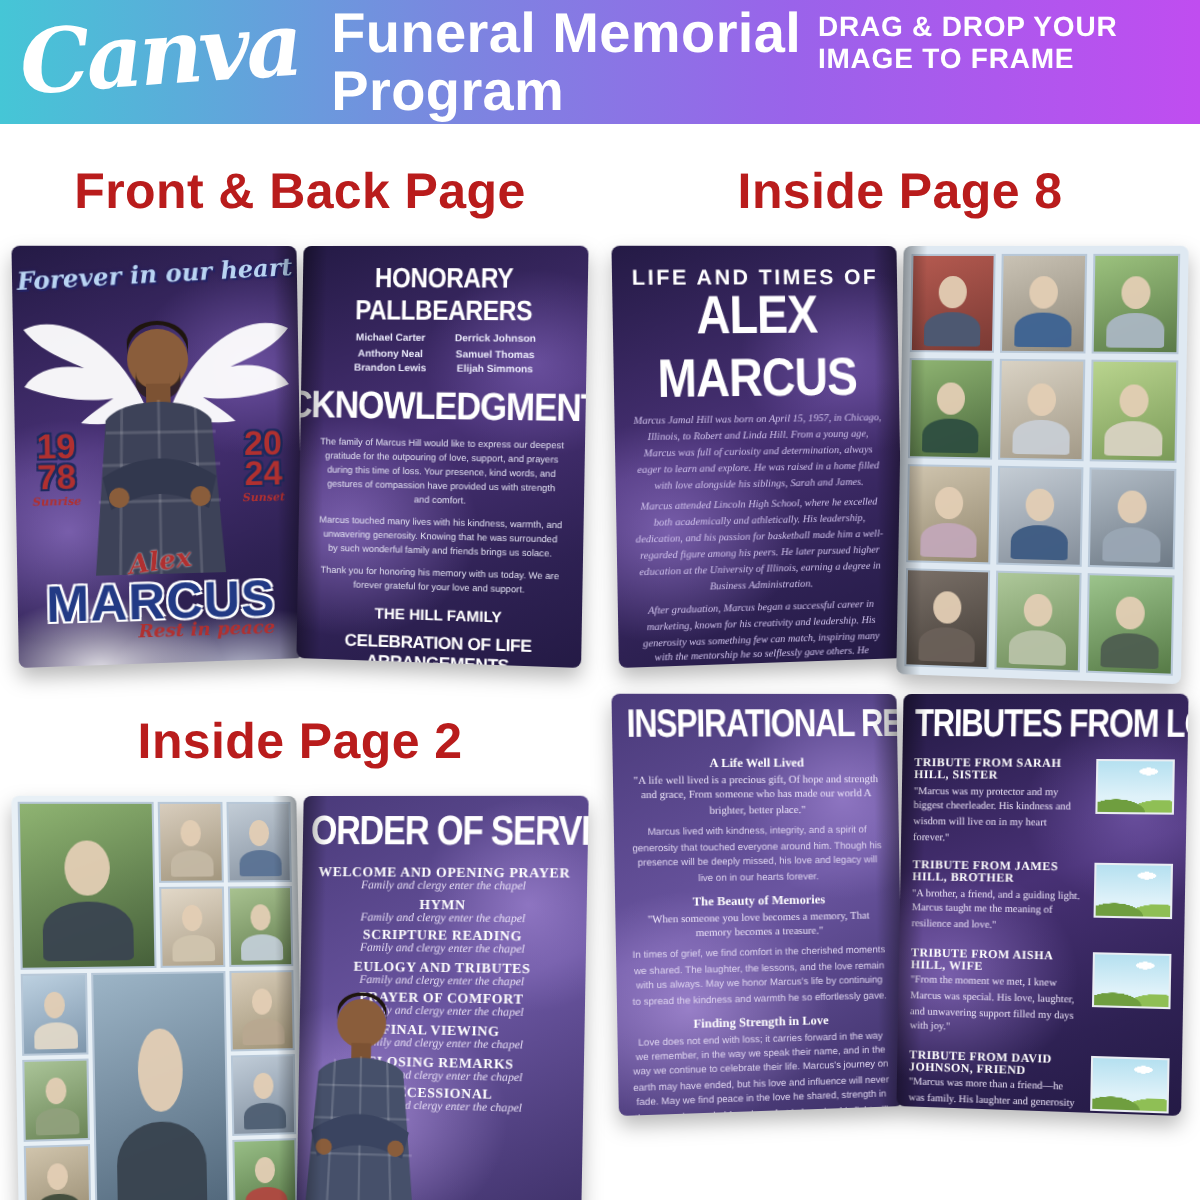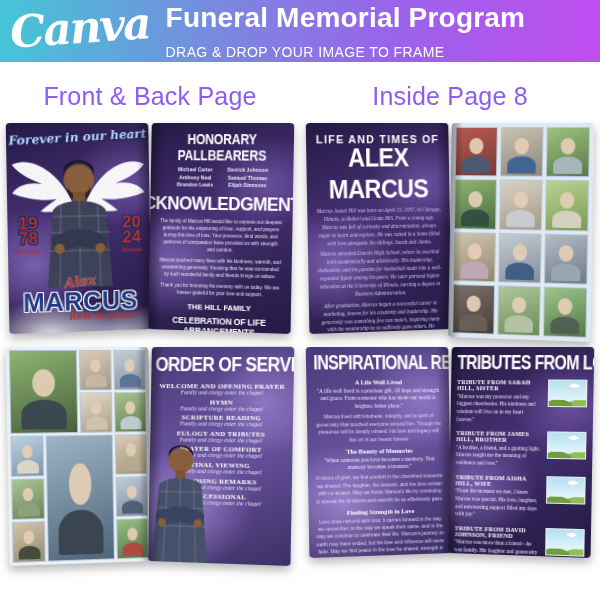--- a/index.html
+++ b/index.html
@@ -7,27 +7,27 @@
     --accent-red:#b03030; --name-blue:#223a85;
   }
   *{box-sizing:border-box;margin:0;padding:0;}
   html,body{width:600px;height:600px;overflow:hidden;background:#fff;
     font-family:"Liberation Sans",sans-serif;}
   
   .banner{height:62px;display:flex;align-items:center;
     background:linear-gradient(90deg,var(--gradient-left) 0%,#7b86e0 38%,var(--gradient-mid) 66%,var(--gradient-right) 100%);}
   .logo{font-family:"DejaVu Serif",serif;font-style:italic;font-weight:700;
     font-size:44px;color:#fff;margin:0 16px 8px 10px;transform:rotate(-4deg);letter-spacing:-2px;}
-  .head-text{display:flex;flex-direction:column;color:#fff;margin-top:2px;}
+  .head-text{display:flex;flex-direction:row;color:#fff;margin-top:2px;}
   .head-title{font-size:28px;font-weight:800;line-height:1.02;letter-spacing:.2px;}
-  .head-sub{font-size:14px;font-weight:400;letter-spacing:.4px;margin-top:12px;}
+  .head-sub{font-size:14px;font-weight:700;letter-spacing:.4px;margin-top:2px;}
   
   .grid{display:grid;grid-template-columns:300px 300px;}
   .section{display:flex;flex-direction:column;align-items:center;padding-top:10px;}
-  .section-title{font-size:25px;font-weight:400;color:#8b5cf6;margin:10px 0 12px;letter-spacing:.2px;}
+  .section-title{font-size:25px;font-weight:700;color:#b91c1c;margin:10px 0 12px;letter-spacing:.2px;}
   
   .spread{position:relative;width:288px;height:214px;display:flex;justify-content:center;
     filter:drop-shadow(0 5px 5px rgba(0,0,0,.28));}
   .page{width:140px;height:206px;border-radius:4px;overflow:hidden;position:relative;flex:0 0 auto;}
   .page.left{transform:perspective(700px) rotateY(7deg) rotateZ(-1deg);transform-origin:right center;}
   .page.right{transform:perspective(700px) rotateY(-7deg) rotateZ(1deg);transform-origin:left center;}
   .page.left::after,.page.right::after{content:"";position:absolute;top:0;height:100%;width:12px;z-index:9;pointer-events:none;}
   .page.left::after{right:0;background:linear-gradient(to left,rgba(0,0,0,.38),transparent);}
   .page.right::after{left:0;background:linear-gradient(to right,rgba(0,0,0,.38),transparent);}
   .bg-storm{background:
@@ -223,20 +223,21 @@
         <div class="photo" style="--p1:#c4ccd4;--p2:#848e9a;--sh:#3c5a82;"></div>
         <div class="photo" style="--p1:#b2bcc6;--p2:#6e7a86;--sh:#9aa6b4;"></div>
         <div class="photo" style="--p1:#7a7068;--p2:#453e38;--sh:#6a6058;"></div>
         <div class="photo" style="--p1:#aec89a;--p2:#6c8a58;--sh:#b8c2a8;"></div>
         <div class="photo" style="--p1:#9cc48c;--p2:#567a46;--sh:#4e5e50;"></div>
       </div>
     </div>
   </div>
 
   <div class="section">
+    <div class="section-title">Inside Page 2</div>
     <div class="spread">
 
       <div class="page left collage">
         <div class="photo c-a" style="--p1:#8fb472;--p2:#46603a;--sh:#3a4450;"></div>
         <div class="photo" style="--p1:#d8cdbd;--p2:#a2967e;--sh:#c4b8a4;"></div>
         <div class="photo" style="--p1:#c2ccd6;--p2:#8692a0;--sh:#5a7294;"></div>
         <div class="photo" style="--p1:#e2d8c8;--p2:#ac9f88;--sh:#d0c4ae;"></div>
         <div class="photo" style="--p1:#a8c290;--p2:#647e50;--sh:#c2cdd6;"></div>
         <div class="photo" style="--p1:#bcd0e0;--p2:#7e96ac;--sh:#e0d8c8;"></div>
         <div class="photo c-center" style="--p1:#9cb4c6;--p2:#4e6478;--sh:#38424e;"></div>

